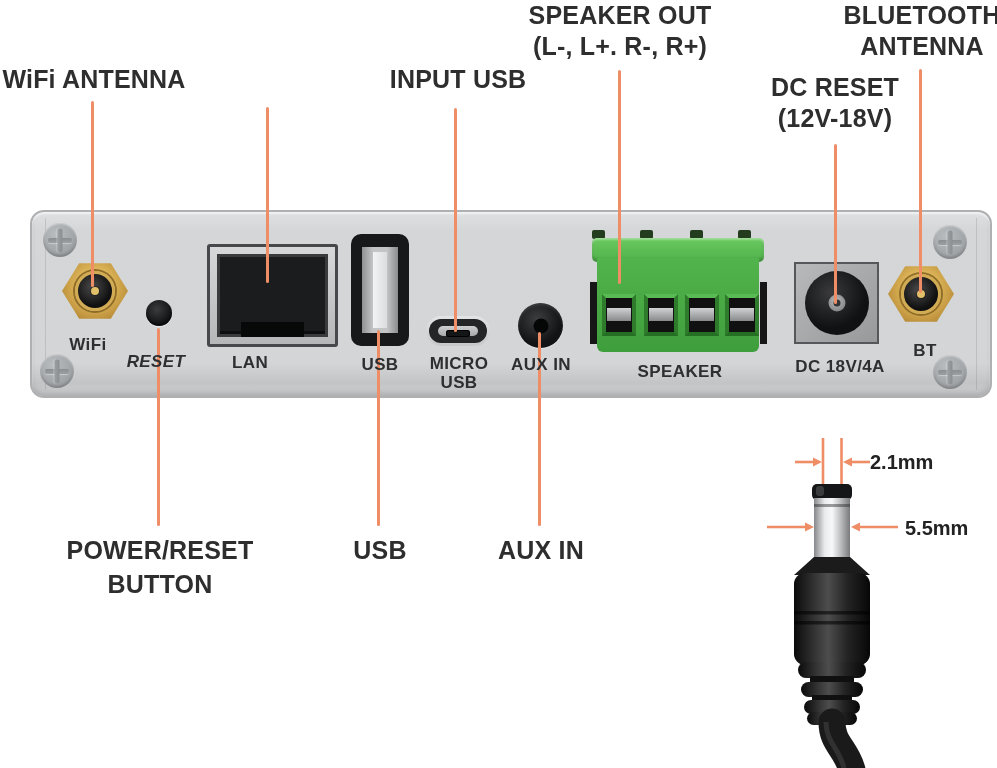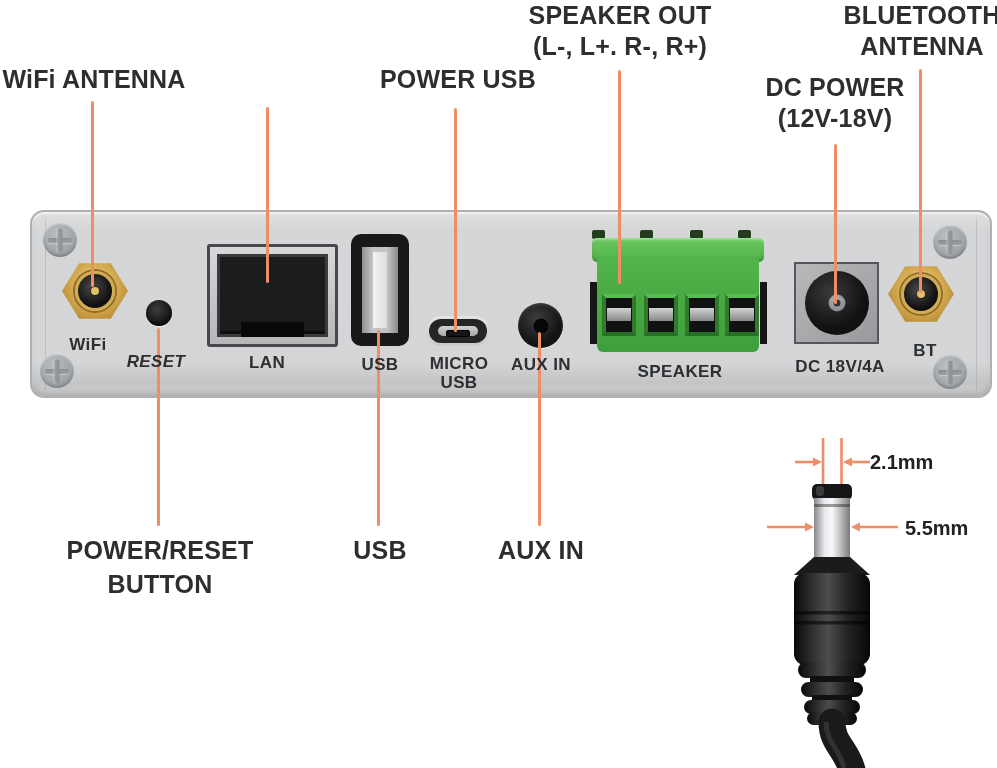--- a/index.html
+++ b/index.html
@@ -113,34 +113,34 @@
   .plug-svg { position:absolute; left:740px; top:430px; z-index:3; }
 </style>
 </head>
 <body>
 
 <div class="stage">
 
   <div class="lbl" style="left:-5px;top:64px;width:198px;">WiFi ANTENNA</div>
 
 
-  <div class="lbl" style="left:358px;top:64px;width:200px;">POWER USB</div>
+  <div class="lbl" style="left:358px;top:64px;width:200px;">INPUT USB</div>
 
   <div class="lbl" style="left:518px;top:0px;width:204px;">
     <div>SPEAKER OUT</div>
     <div>(L-, L+. R-, R+)</div>
   </div>
 
   <div class="lbl" style="left:822px;top:0px;width:200px;">
     <div>BLUETOOTH</div>
     <div>ANTENNA</div>
   </div>
 
   <div class="lbl" style="left:735px;top:72px;width:200px;">
-    <div>DC POWER</div>
+    <div>DC RESET</div>
     <div>(12V-18V)</div>
   </div>
 
   <div class="lbl lh34" style="left:60px;top:533px;width:200px;">
     <div>POWER/RESET</div>
     <div>BUTTON</div>
   </div>
 
   <div class="lbl" style="left:330px;top:535px;width:100px;">USB</div>
 
@@ -215,21 +215,21 @@
   <div class="dcplate">
     <div class="dccircle"></div>
   </div>
 
   <div class="hex" style="left:888px;top:265px;">
     <div class="jack"></div>
   </div>
 
   <div class="plbl" style="left:48px;top:335px;width:80px;">WiFi</div>
   <div class="plbl" style="left:116px;top:352px;width:80px;font-style:italic;">RESET</div>
-  <div class="plbl" style="left:227px;top:353px;width:80px;">LAN</div>
+  <div class="plbl" style="left:210px;top:353px;width:80px;">LAN</div>
   <div class="plbl" style="left:340px;top:355px;width:80px;">USB</div>
   <div class="plbl" style="left:419px;top:354px;width:80px;">
     <div>MICRO</div>
     <div>USB</div>
   </div>
   <div class="plbl" style="left:501px;top:355px;width:80px;">AUX IN</div>
   <div class="plbl" style="left:630px;top:362px;width:100px;">SPEAKER</div>
   <div class="plbl" style="left:780px;top:357px;width:120px;">DC 18V/4A</div>
   <div class="plbl" style="left:895px;top:341px;width:60px;">BT</div>
 

